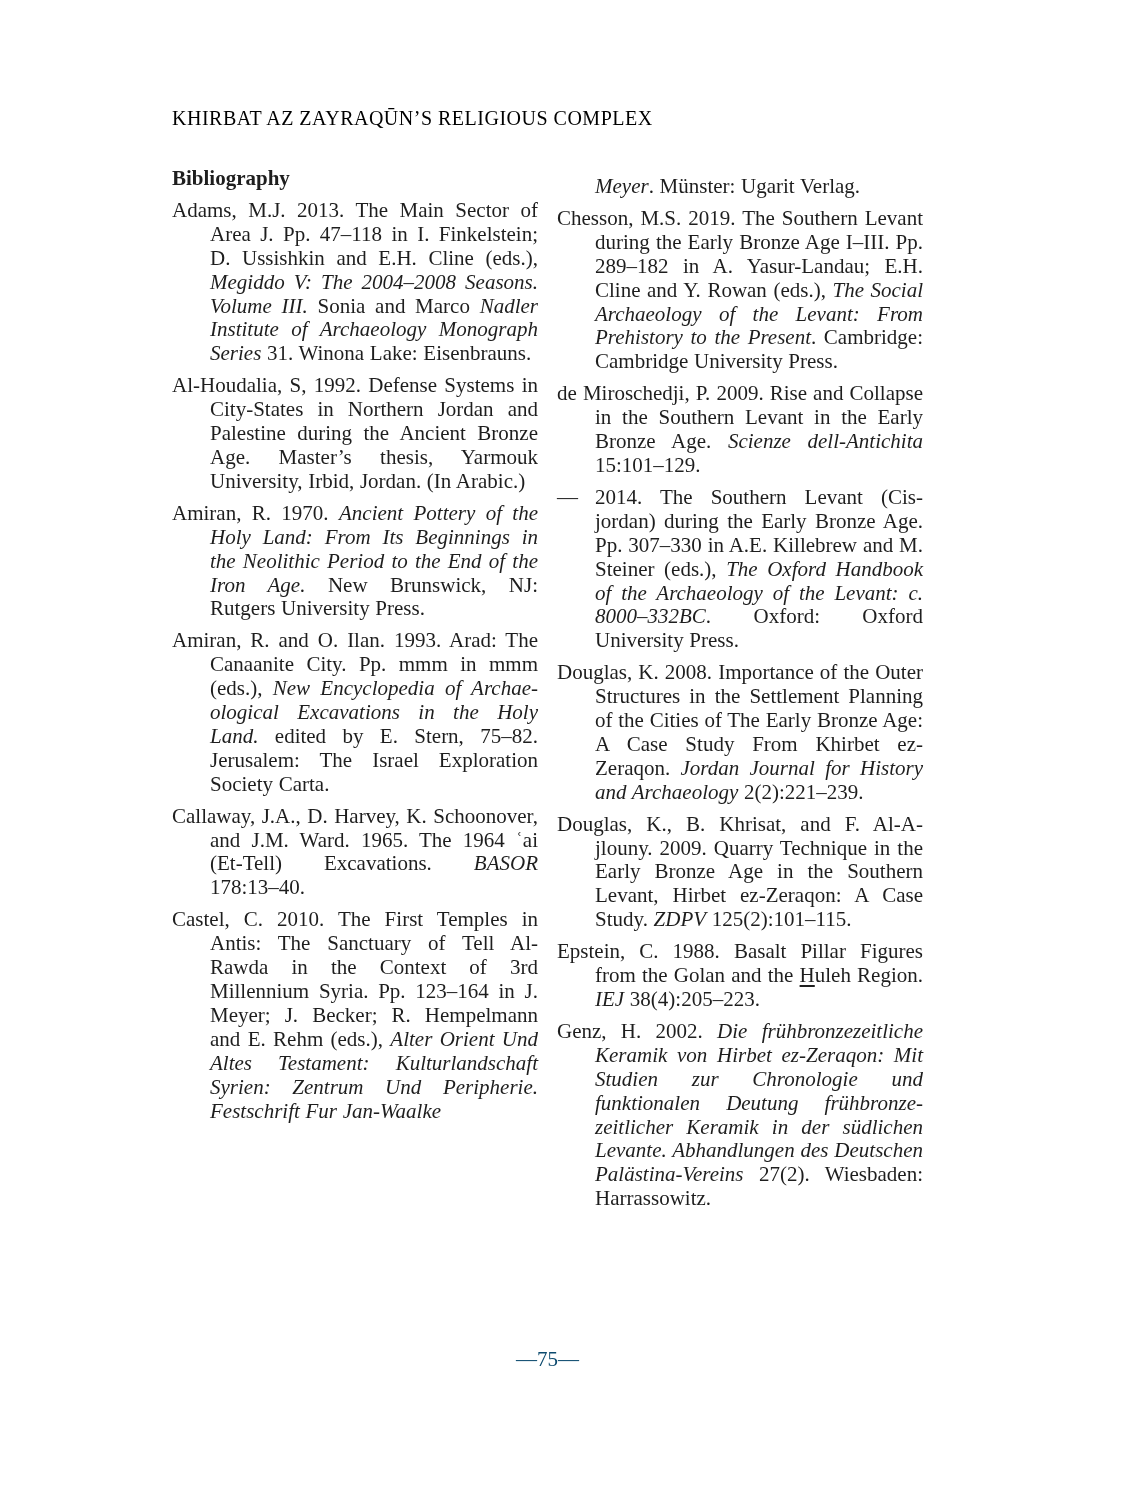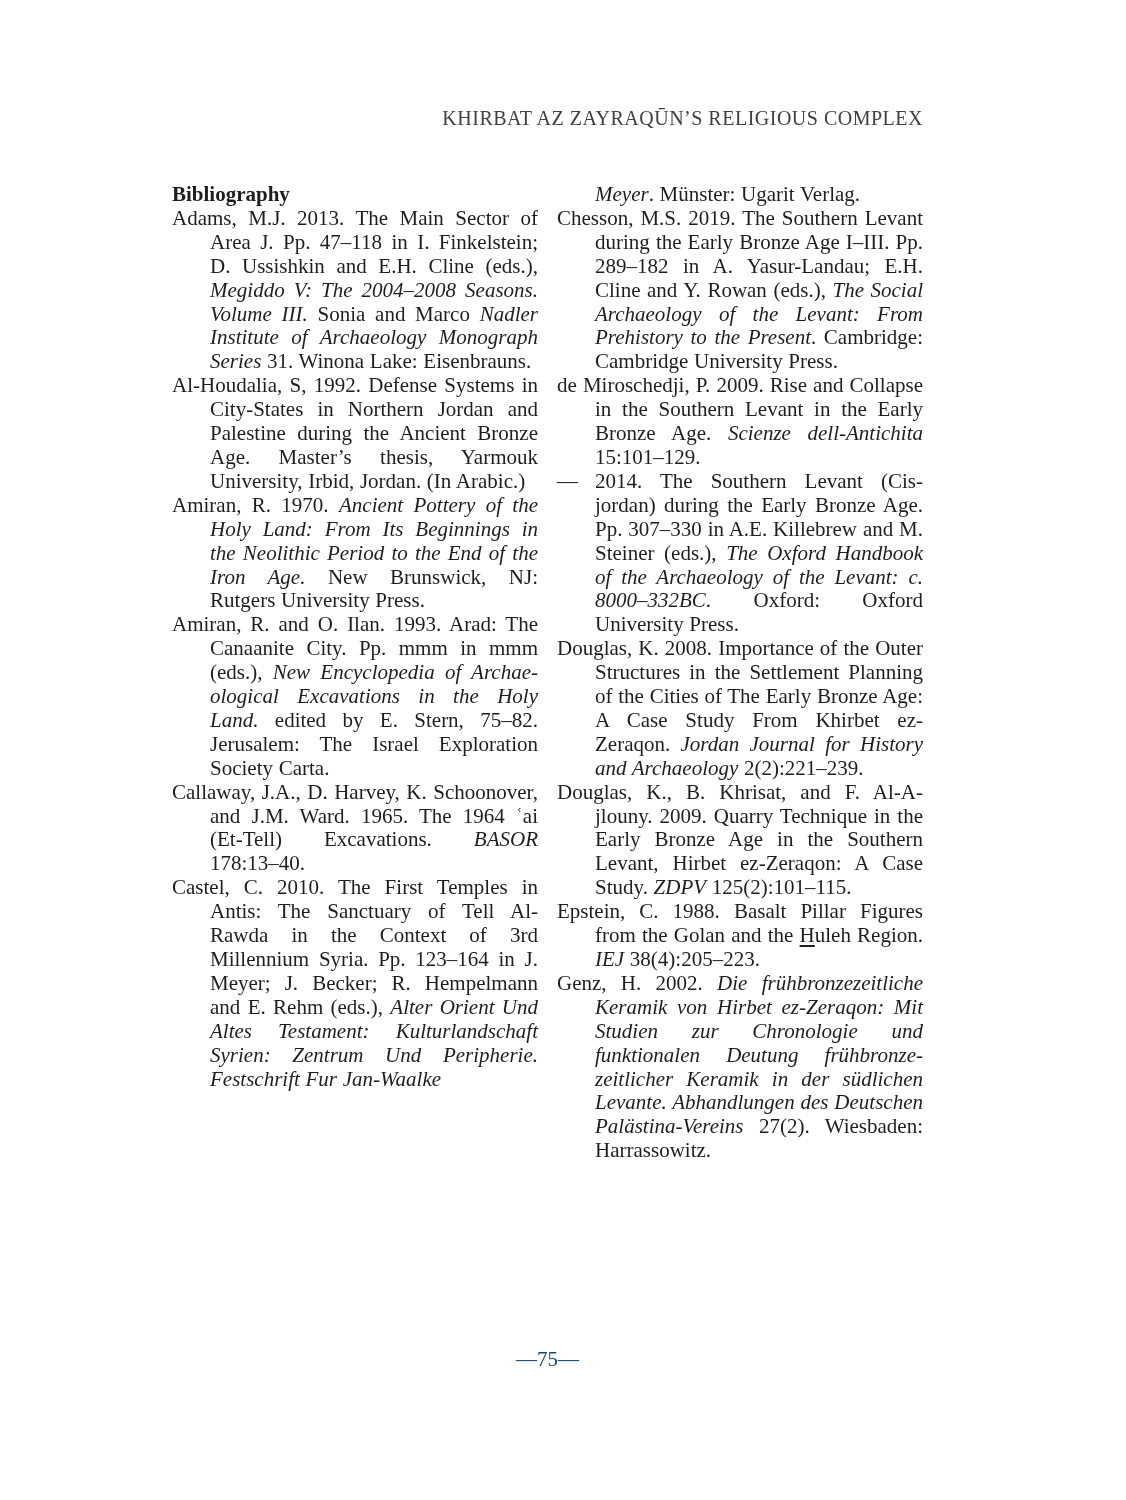--- a/index.html
+++ b/index.html
@@ -19,29 +19,29 @@
     position: absolute;
     top: 0; left: 0;
     width: 1126px;
     height: 1500px;
   }
   .running-header {
     position: absolute;
     top: 107px;
     left: 172px;
     width: 751px;
-    text-align: right;
+    text-align: left;
     font-size: 20px;
     letter-spacing: 0.5px;
     white-space: nowrap;
-    color: #404040;
+    color: #000000;
   }
   .columns {
     position: absolute;
-    top: 183px;
+    top: 167px;
     left: 172px;
     width: 751px;
     display: flex;
     gap: 19px;
   }
   .col {
     width: 366px;
     font-size: 21px;
     line-height: 23.9px;
     text-align: justify;
@@ -51,20 +51,21 @@
     font-weight: bold;
     margin: 0;
     text-align: left;
   }
   .entry {
     padding-left: 38px;
     text-indent: -38px;
     hyphens: manual;
     -webkit-hyphens: manual;
     word-spacing: 0.02em;
+    margin-top: 8px;
   }
   .entry.cont {
     text-indent: 0;
   }
   .it { font-style: italic; }
   .ul { text-decoration: underline; text-underline-offset: 3px; }
   .db {
     display: inline-block;
     width: 38px;
     text-indent: 0;

